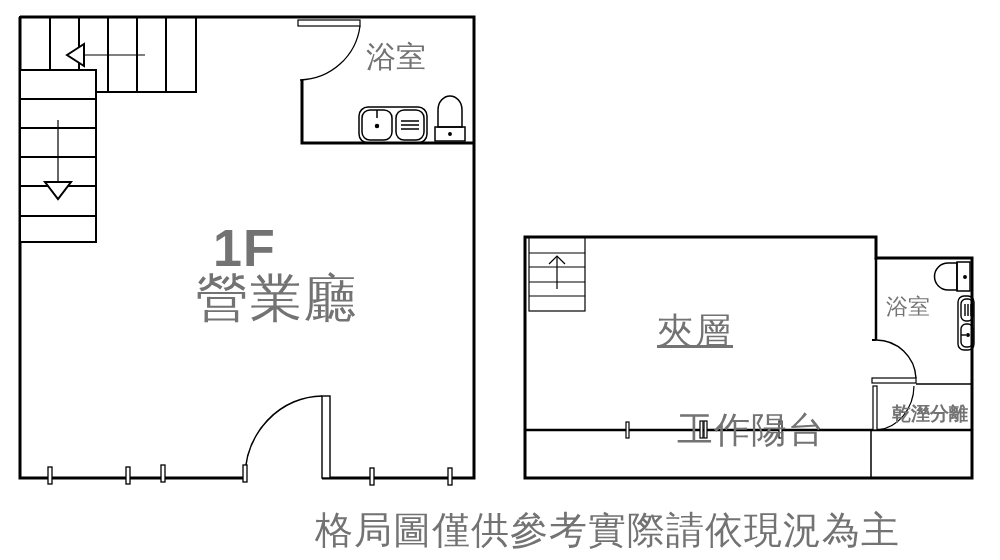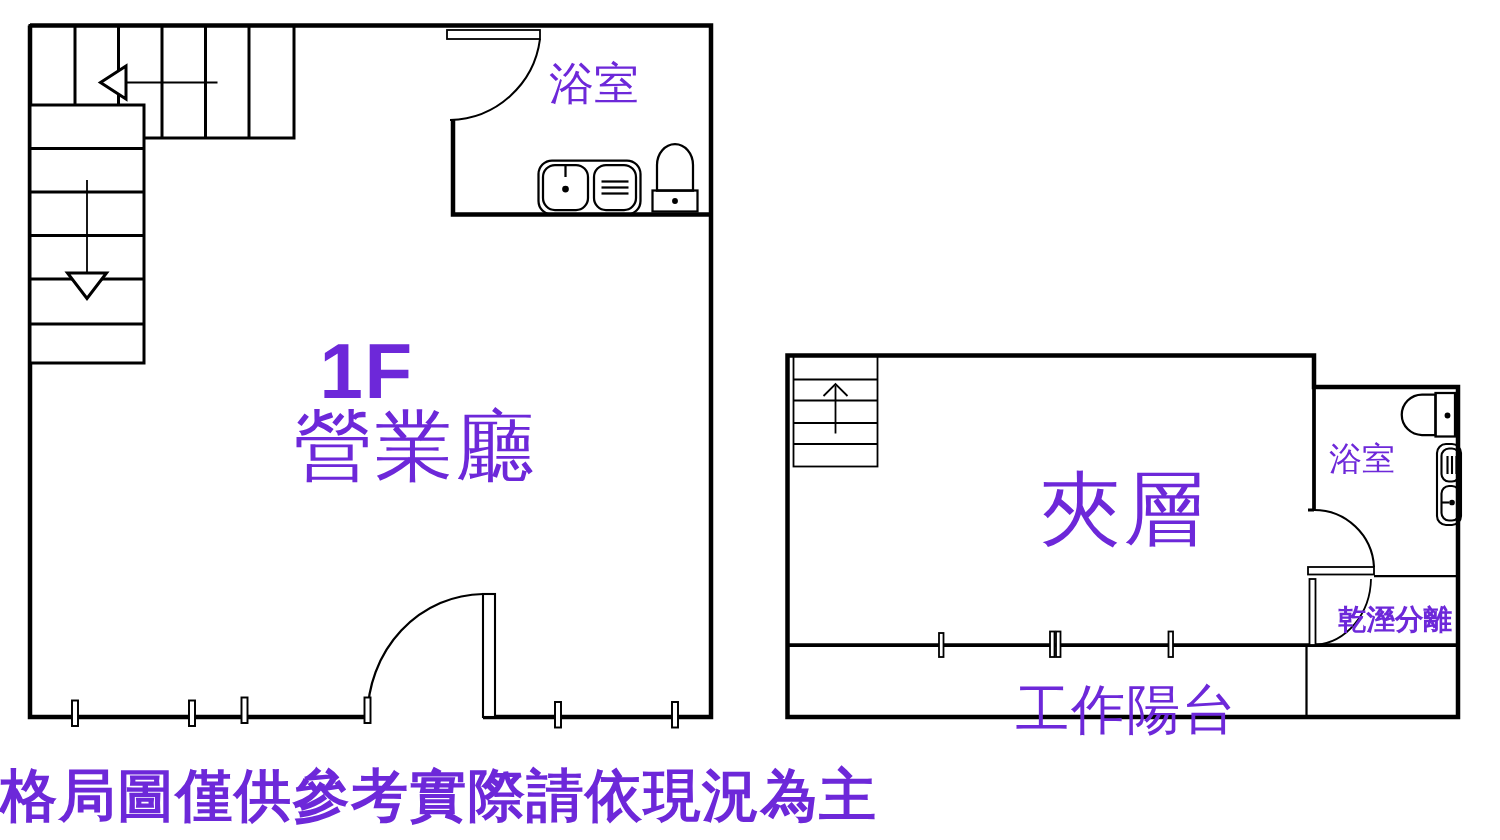--- a/index.html
+++ b/index.html
@@ -1,27 +1,27 @@
 <!DOCTYPE html>
 <html><head>
 <meta charset="utf-8">
 <style>
   html, body { margin: 0; padding: 0; background: #ffffff; }
   body { width: 1000px; height: 560px; position: relative; overflow: hidden;
          font-family: "DejaVu Sans", "Liberation Sans", sans-serif; color: #000; }
   svg.plan { position: absolute; left: 0; top: 0; }
-  .label { position: absolute; white-space: nowrap; color: #6d28d9; line-height: 1; }
+  .label { position: absolute; white-space: nowrap; color: #737373; line-height: 1; }
   .lbl-1f { left: 213px; top: 222px; font-family: "Liberation Sans", sans-serif; font-weight: bold; font-size: 52px; letter-spacing: 1px; }
   .lbl-hall { left: 168px; top: 272px; font-size: 52px; letter-spacing: 2px; margin-left: 28px; }
   .lbl-bath1 { left: 366px; top: 42px; font-size: 30px; }
-  .lbl-mezz { left: 693px; top: 313px; font-size: 54px; letter-spacing: 2px; }
+  .lbl-mezz { left: 657px; top: 313px; font-size: 36px; letter-spacing: 2px; text-decoration: underline; }
   .lbl-bath2 { left: 886px; top: 296px; font-size: 22px; }
   .lbl-drywet { left: 892px; top: 404px; font-size: 19px; font-weight: bold; }
-  .lbl-balcony { left: 677px; top: 456px; font-size: 36px; letter-spacing: 1px; }
-  .lbl-caption { left: 0; width: 900px; text-align: left; top: 511px; font-size: 38px; letter-spacing: 1px; font-weight: bold; }
+  .lbl-balcony { left: 677px; top: 412px; font-size: 36px; letter-spacing: 1px; }
+  .lbl-caption { left: 0; width: 900px; text-align: right; top: 511px; font-size: 38px; letter-spacing: 1px; }
 </style>
 </head>
 <body>
 
 <svg class="plan" width="1000" height="560" viewBox="0 0 1000 560">
 
   <g fill="none" stroke="#000">
 
     <path d="M196 17 H474 V478 H322" stroke-width="3"></path>
     <path d="M20 17 H196" stroke-width="3"></path>

